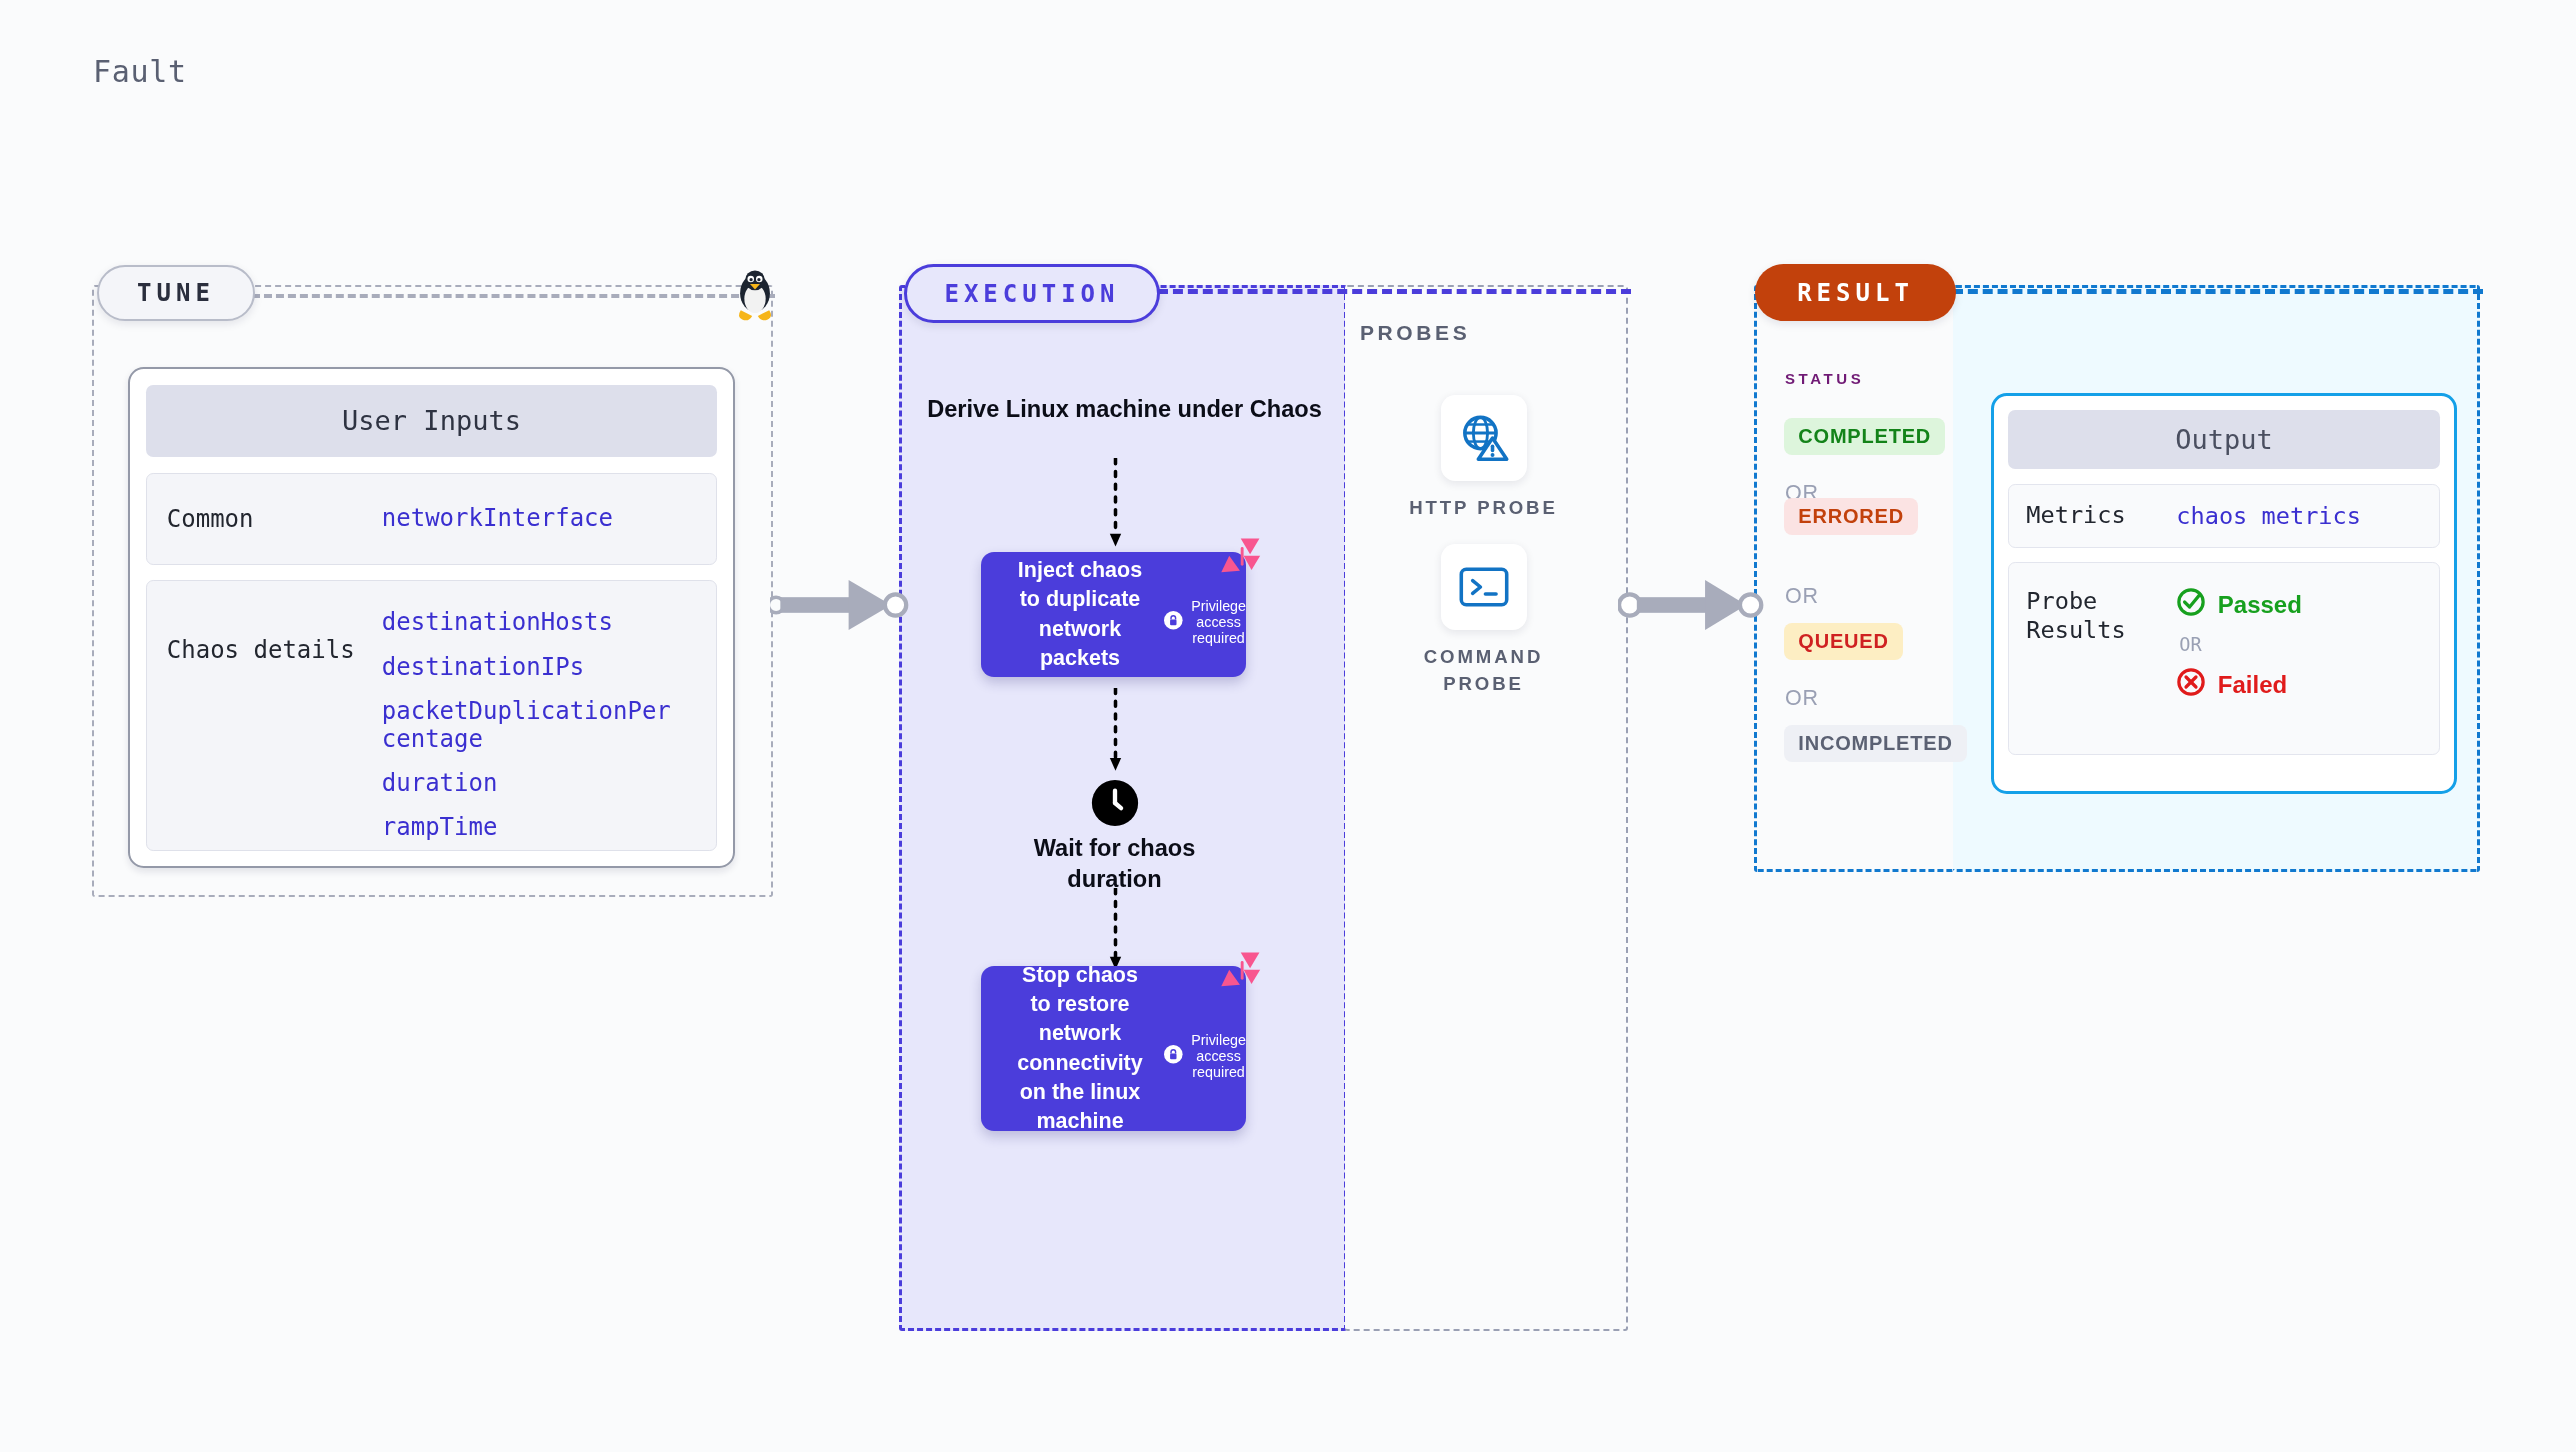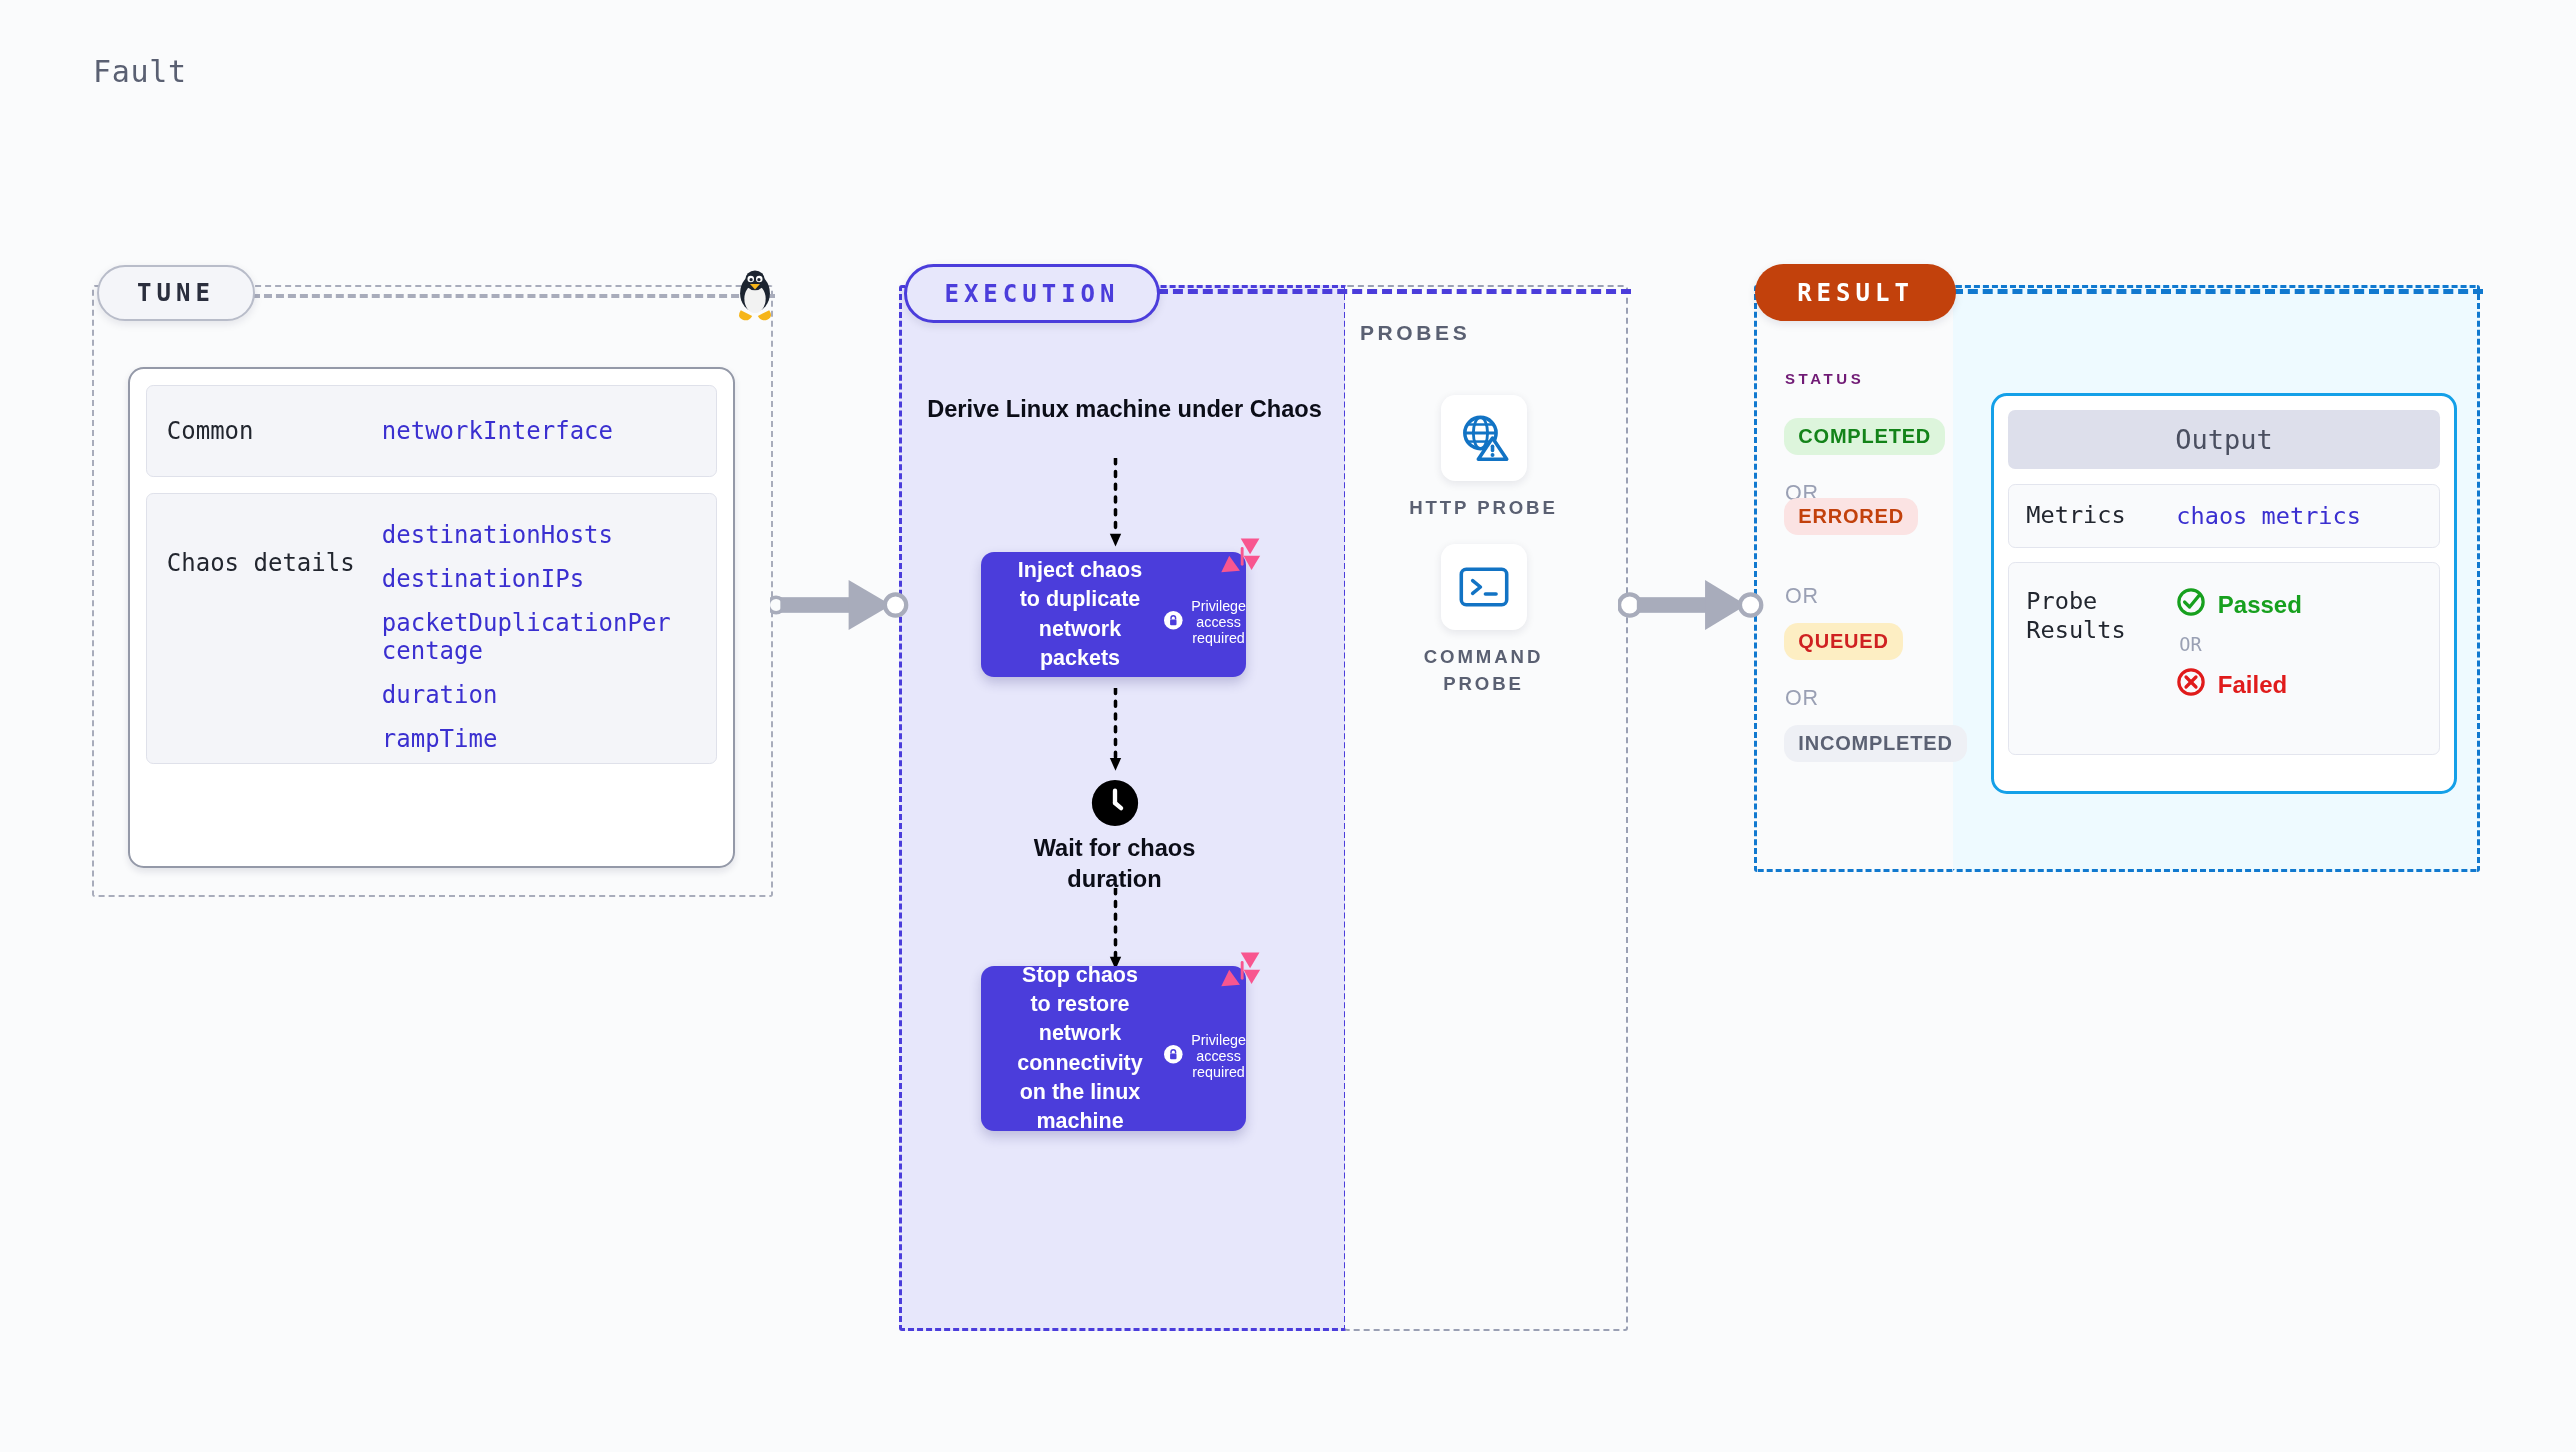--- a/index.html
+++ b/index.html
@@ -163,21 +163,21 @@
   .probe-cmd  { top: 544px; }
   .probe-slo  { top: 728px; }
 
   
   .status-title {
     position: absolute; left: 1785px; top: 370px;
     font-size: 15px; font-weight: 700; color: #701a75; letter-spacing: 3.6px;
   }
   .status-chip {
     position: absolute; left: 1784px;
-    border-radius: 14px; display: inline-flex; align-items: center; justify-content: center;
+    border-radius: 8px; display: inline-flex; align-items: center; justify-content: center;
     padding: 7.2px 14.3px; font-size: 20px; font-weight: 700; letter-spacing: 0.8px;
   }
   .chip-completed  { top: 418px; background: #ddf5dc; color: #138319; }
   .chip-errored    { top: 498px; background: #fbe3e3; color: #c2410c; }
   .chip-queued     { top: 623px; background: #fdeec3; color: #cf2121; }
   .chip-incomplete { top: 725px; background: #eef0f5; color: #5b6173; }
   .status-or {
     position: absolute; left: 1785px; font-size: 21.5px; color: #9aa0b4; letter-spacing: 0.7px;
   }
   .or-1 { top: 481px; }
@@ -248,20 +248,21 @@
         <circle cx="38" cy="14" r="4.6" fill="#fff"></circle>
       <circle cx="26.5" cy="15" r="2.3" fill="#1c2430"></circle>
         <circle cx="37.5" cy="15" r="2.3" fill="#1c2430"></circle>
       <path d="M25 21 L39 21 L32 29 Z" fill="#f6b519"></path>
       <path d="M12 58 q-6 9 2 13 q9 4 14-5 z" fill="#f6b519"></path>
       <path d="M52 58 q6 9 -2 13 q-9 4 -14-5 z" fill="#f6b519"></path>
     </svg>
   </div>
 
   <div class="inputs-card">
+    <div class="inputs-header">User Inputs</div>
 
     <div class="input-row row-common">
       <div class="row-key">Common</div>
       <div class="row-vals">
         <div class="row-val">networkInterface</div>
       </div>
     </div>
 
     <div class="input-row row-chaos">
       <div class="row-key">Chaos details</div>

